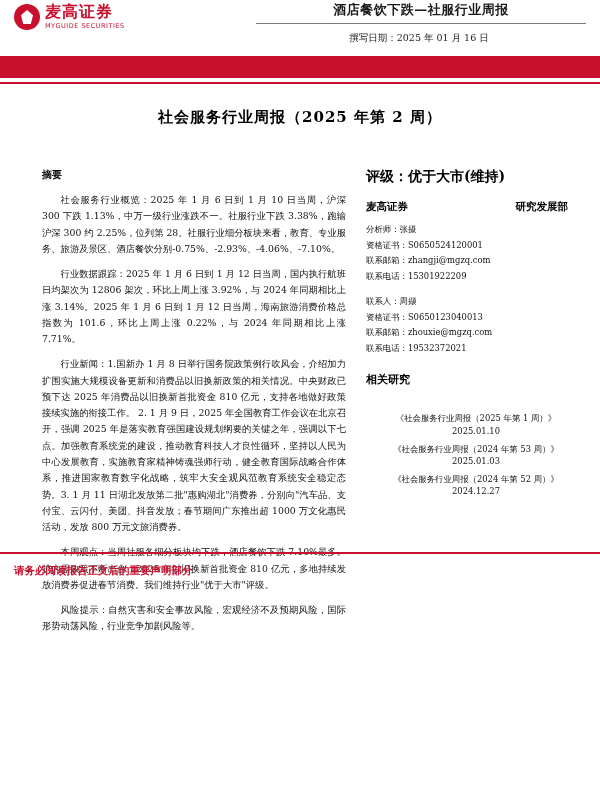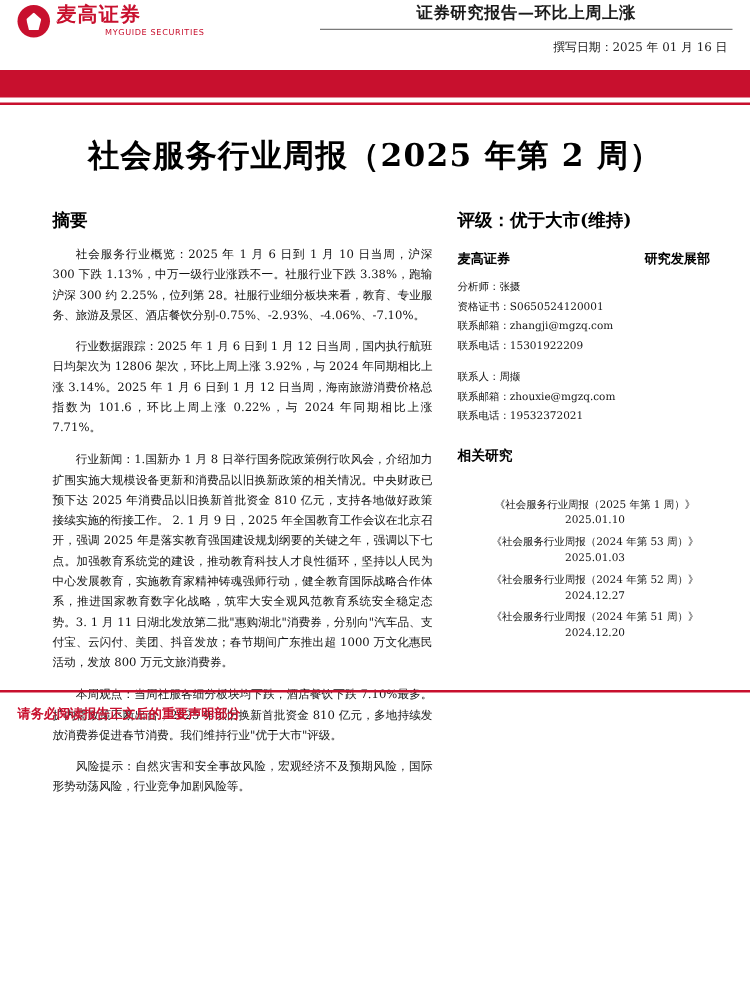--- a/index.html
+++ b/index.html
@@ -43,21 +43,21 @@
     white-space: nowrap;
   }
   .hdr-underline {
     border-bottom: 1px solid #7a7a7a;
     margin-top: 4px;
   }
   .hdr-date {
     font-family: "DejaVu Serif", "Liberation Serif", serif;
     font-size: 9.5px;
     color: #222;
-    text-align: right;
+    text-align: center;
     padding-top: 8px;
     padding-right: 4px;
   }
   .logo-wrap {
     position: absolute;
     left: 14px;
     top: 4px;
     display: flex;
     align-items: center;
   }
@@ -88,21 +88,20 @@
     color: #c8102e;
     letter-spacing: 1px;
     line-height: 1;
   }
   .logo-text-en {
     font-size: 6.5px;
     color: #c8102e;
     letter-spacing: 0.5px;
     margin-top: 3px;
     line-height: 1;
-    margin-left: 39px;
   }
   
   .redbar-top {
     position: absolute;
     left: 0;
     right: 0;
     top: 56px;
     height: 22px;
     background: #c8102e;
   }
@@ -115,21 +114,21 @@
     background: #c8102e;
   }
   
   .doc-title {
     position: absolute;
     left: 0;
     right: 0;
     top: 108px;
     text-align: center;
     font-family: "DejaVu Serif", "Liberation Serif", serif;
-    font-size: 25px;
+    font-size: 15px;
     font-weight: bold;
     letter-spacing: 1px;
     color: #000;
   }
   
   .body-wrap {
     position: absolute;
     left: 0;
     right: 0;
     top: 168px;
@@ -141,21 +140,21 @@
     padding: 0 14px 0 42px;
     box-sizing: border-box;
   }
   .col-right {
     width: 240px;
     padding: 0 14px 0 6px;
     box-sizing: border-box;
   }
   .sec-h {
     font-family: "DejaVu Serif", "Liberation Serif", serif;
-    font-size: 14px;
+    font-size: 10px;
     font-weight: bold;
     margin: 0 0 10px 0;
     color: #000;
   }
   p.para {
     font-family: "DejaVu Serif", "Liberation Serif", serif;
     font-size: 9.3px;
     line-height: 1.75;
     text-align: justify;
     margin: 0 0 9px 0;
@@ -231,21 +230,21 @@
 
   <div class="header">
     <div class="logo-wrap">
       <div class="logo-mark"></div>
       <div>
         <div class="logo-text-cn">麦高证券</div>
         <div class="logo-text-en">MYGUIDE SECURITIES</div>
       </div>
     </div>
     <div class="hdr-right">
-      <div class="hdr-title">证券研究报告—环比上周上涨</div>
+      <div class="hdr-title">酒店餐饮下跌—社服行业周报</div>
       <div class="hdr-underline"></div>
       <div class="hdr-date">撰写日期：2025 年 01 月 16 日</div>
     </div>
   </div>
 
   <div class="redbar-top"></div>
   <div class="redline-thin"></div>
 
   <div class="doc-title">社会服务行业周报（2025 年第 2 周）</div>
 
@@ -269,41 +268,38 @@
         <span>研究发展部</span>
       </div>
       <div class="contact-block">
         <div><span>分析师：</span><span>张摄</span></div>
         <div><span>资格证书：</span><span>S0650524120001</span></div>
         <div><span>联系邮箱：</span><span>zhangji@mgzq.com</span></div>
         <div><span>联系电话：</span><span>15301922209</span></div>
       </div>
       <div class="contact-block">
         <div><span>联系人：</span><span>周撷</span></div>
+        <div><span>资格证书：</span><span>S0650123040013</span></div>
         <div><span>联系邮箱：</span><span>zhouxie@mgzq.com</span></div>
         <div><span>联系电话：</span><span>19532372021</span></div>
       </div>
 
       <div class="rel-h">相关研究</div>
       <div class="rel-item">
         <span>《社会服务行业周报（2025 年第 1 周）》</span>
         <span class="rel-date">2025.01.10</span>
       </div>
       <div class="rel-item">
         <span>《社会服务行业周报（2024 年第 53 周）》</span>
         <span class="rel-date">2025.01.03</span>
       </div>
       <div class="rel-item">
         <span>《社会服务行业周报（2024 年第 52 周）》</span>
         <span class="rel-date">2024.12.27</span>
       </div>
-      <div class="rel-item">
-        <span>《社会服务行业周报（2024 年第 51 周）》</span>
-        <span class="rel-date">2024.12.20</span>
-      </div>
     </div>
 
   </div>
 
   <div class="footer-line"></div>
   <div class="footer-note">请务必阅读报告正文后的重要声明部分</div>
 
 </div>
 
 </body></html>

